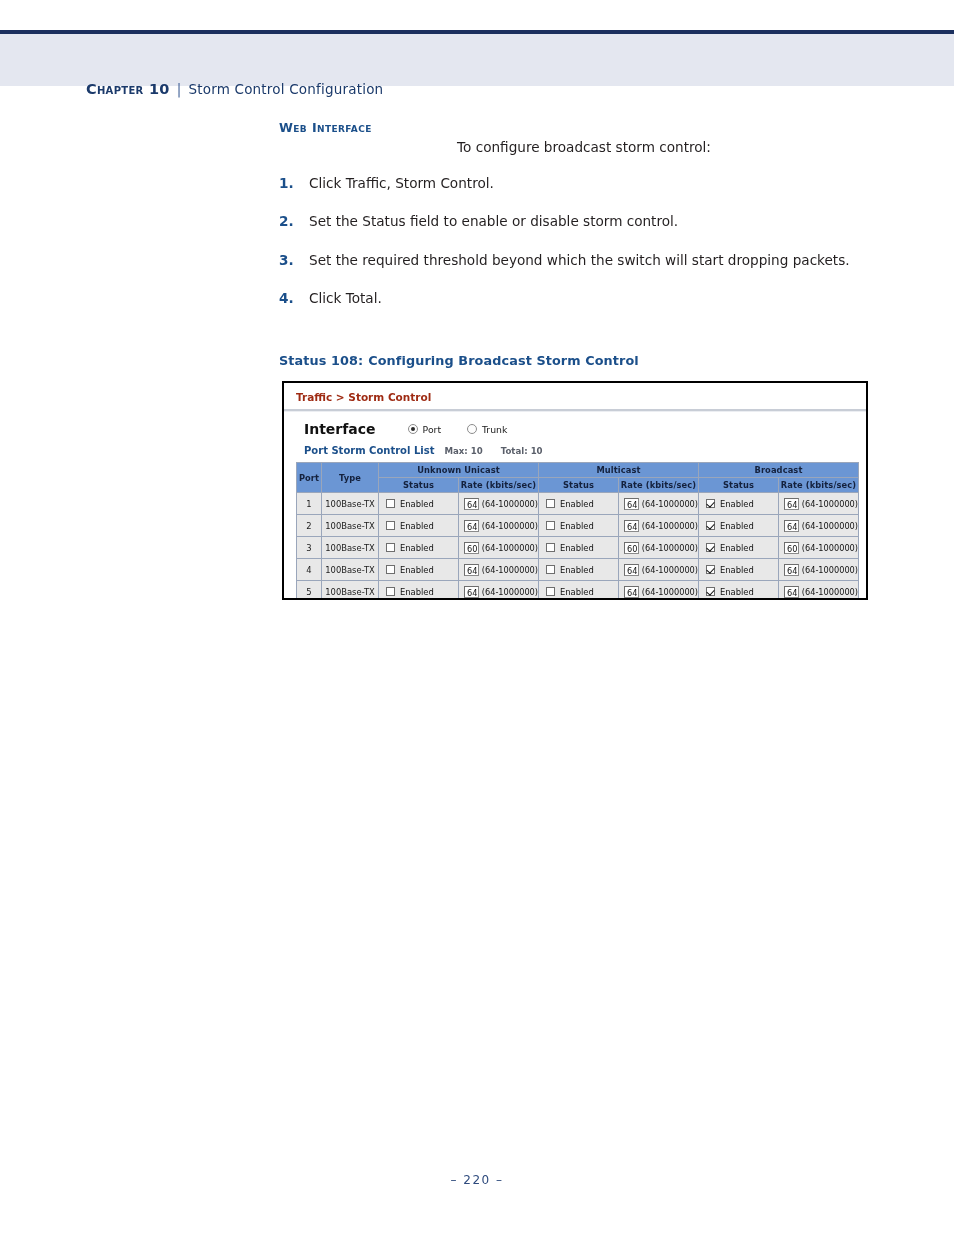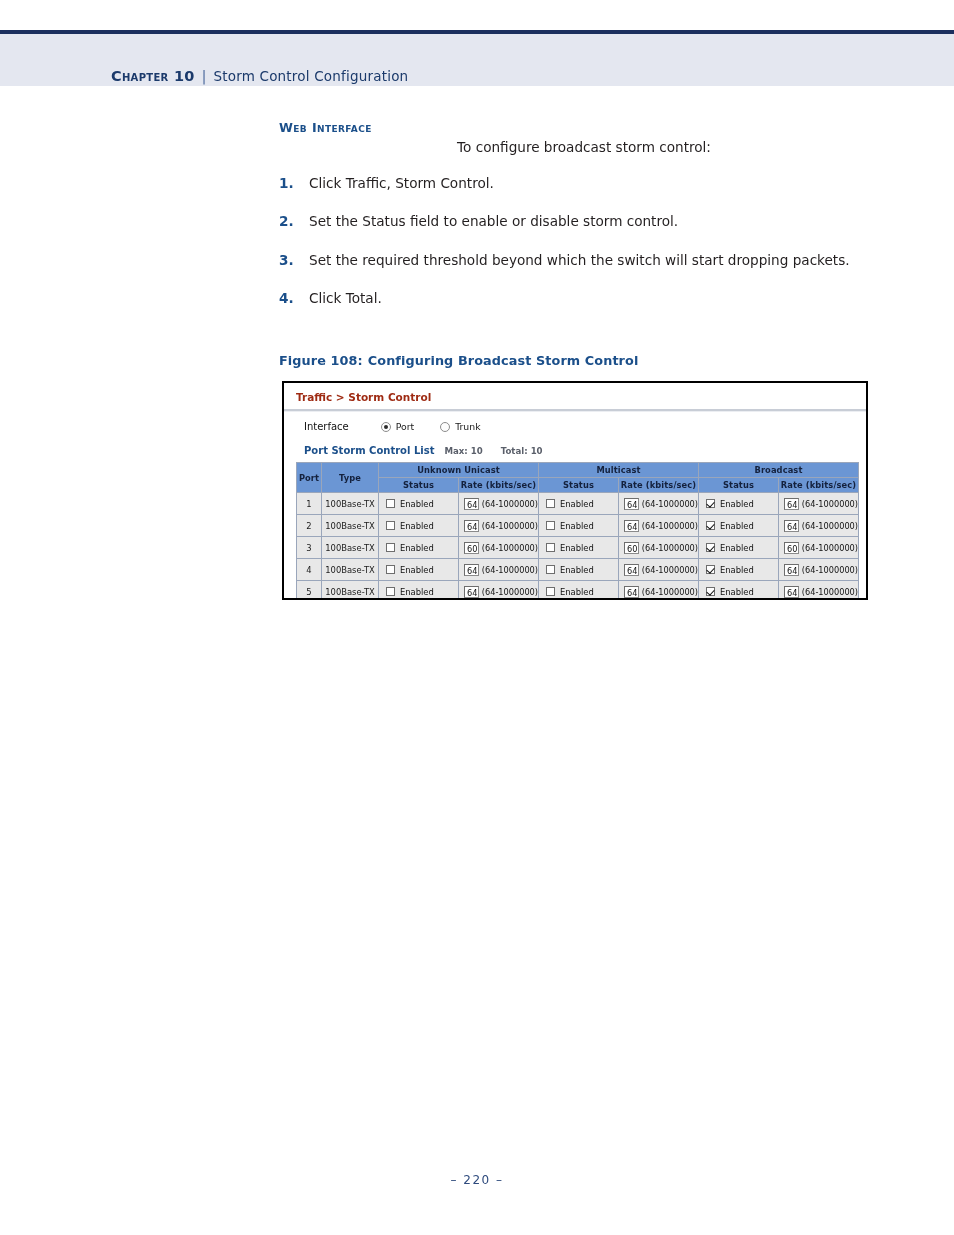--- a/index.html
+++ b/index.html
@@ -23,26 +23,25 @@
     background: #1b2f5e;
   }
   .header-band {
     position: absolute;
     top: 34px; left: 0;
     width: 954px; height: 52px;
     background: #e4e7f0;
   }
   .header-text {
     position: absolute;
-    top: 34px; left: 86px;
+    top: 47px; left: 86px;
     color: #1b3a6b;
     font-size: 13.5px;
     letter-spacing: 0.2px;
     white-space: nowrap;
-    margin-left: 25px;
   }
   .chapter-label {
     font-weight: bold;
     font-variant: small-caps;
     font-size: 14.5px;
     letter-spacing: 0.3px;
   }
   .header-sep {
     color: #46659a;
     padding: 0 7px;
@@ -146,22 +145,22 @@
   }
 
   .ui-iface-row {
     position: absolute;
     top: 38px; left: 20px;
     display: flex;
     align-items: center;
     white-space: nowrap;
   }
   .ui-label {
-    font-size: 10px;
-    font-weight: normal;
+    font-size: 14px;
+    font-weight: bold;
     color: #111111;
   }
   .radio-group {
     display: flex;
     align-items: center;
     margin-left: 32px;
   }
   .radio-item {
     display: flex;
     align-items: center;
@@ -341,21 +340,21 @@
     <span class="num">3.</span>
     <span>Set the required threshold beyond which the switch will start dropping packets.</span>
   </div>
   <div class="step">
     <span class="num">4.</span>
     <span>Click Total.</span>
   </div>
 </div>
 
 <div class="figure-caption">
-  <span class="cap-gap">Figure 108:</span><span>Configuring Broadcast Storm Control</span>
+  <span class="cap-gap">Status 108:</span><span>Configuring Broadcast Storm Control</span>
 </div>
 
 <div class="figure-box">
   <div class="ui">
 
     <div class="ui-breadcrumb">Traffic &gt; Storm Control</div>
     <div class="ui-divider"></div>
     <div class="ui-divider-b"></div>
 
     <div class="ui-iface-row">

